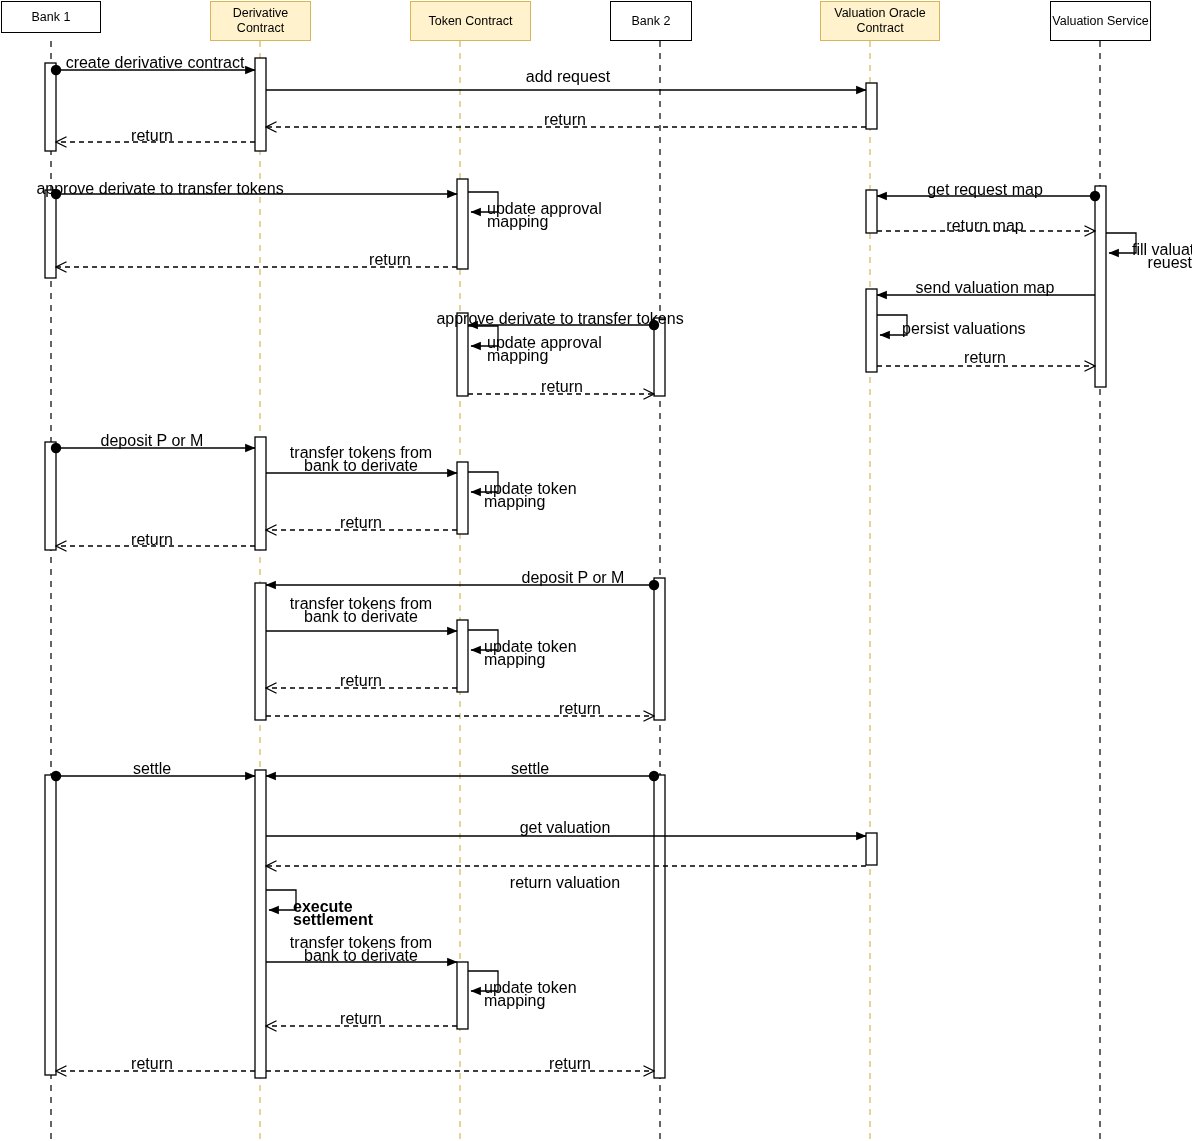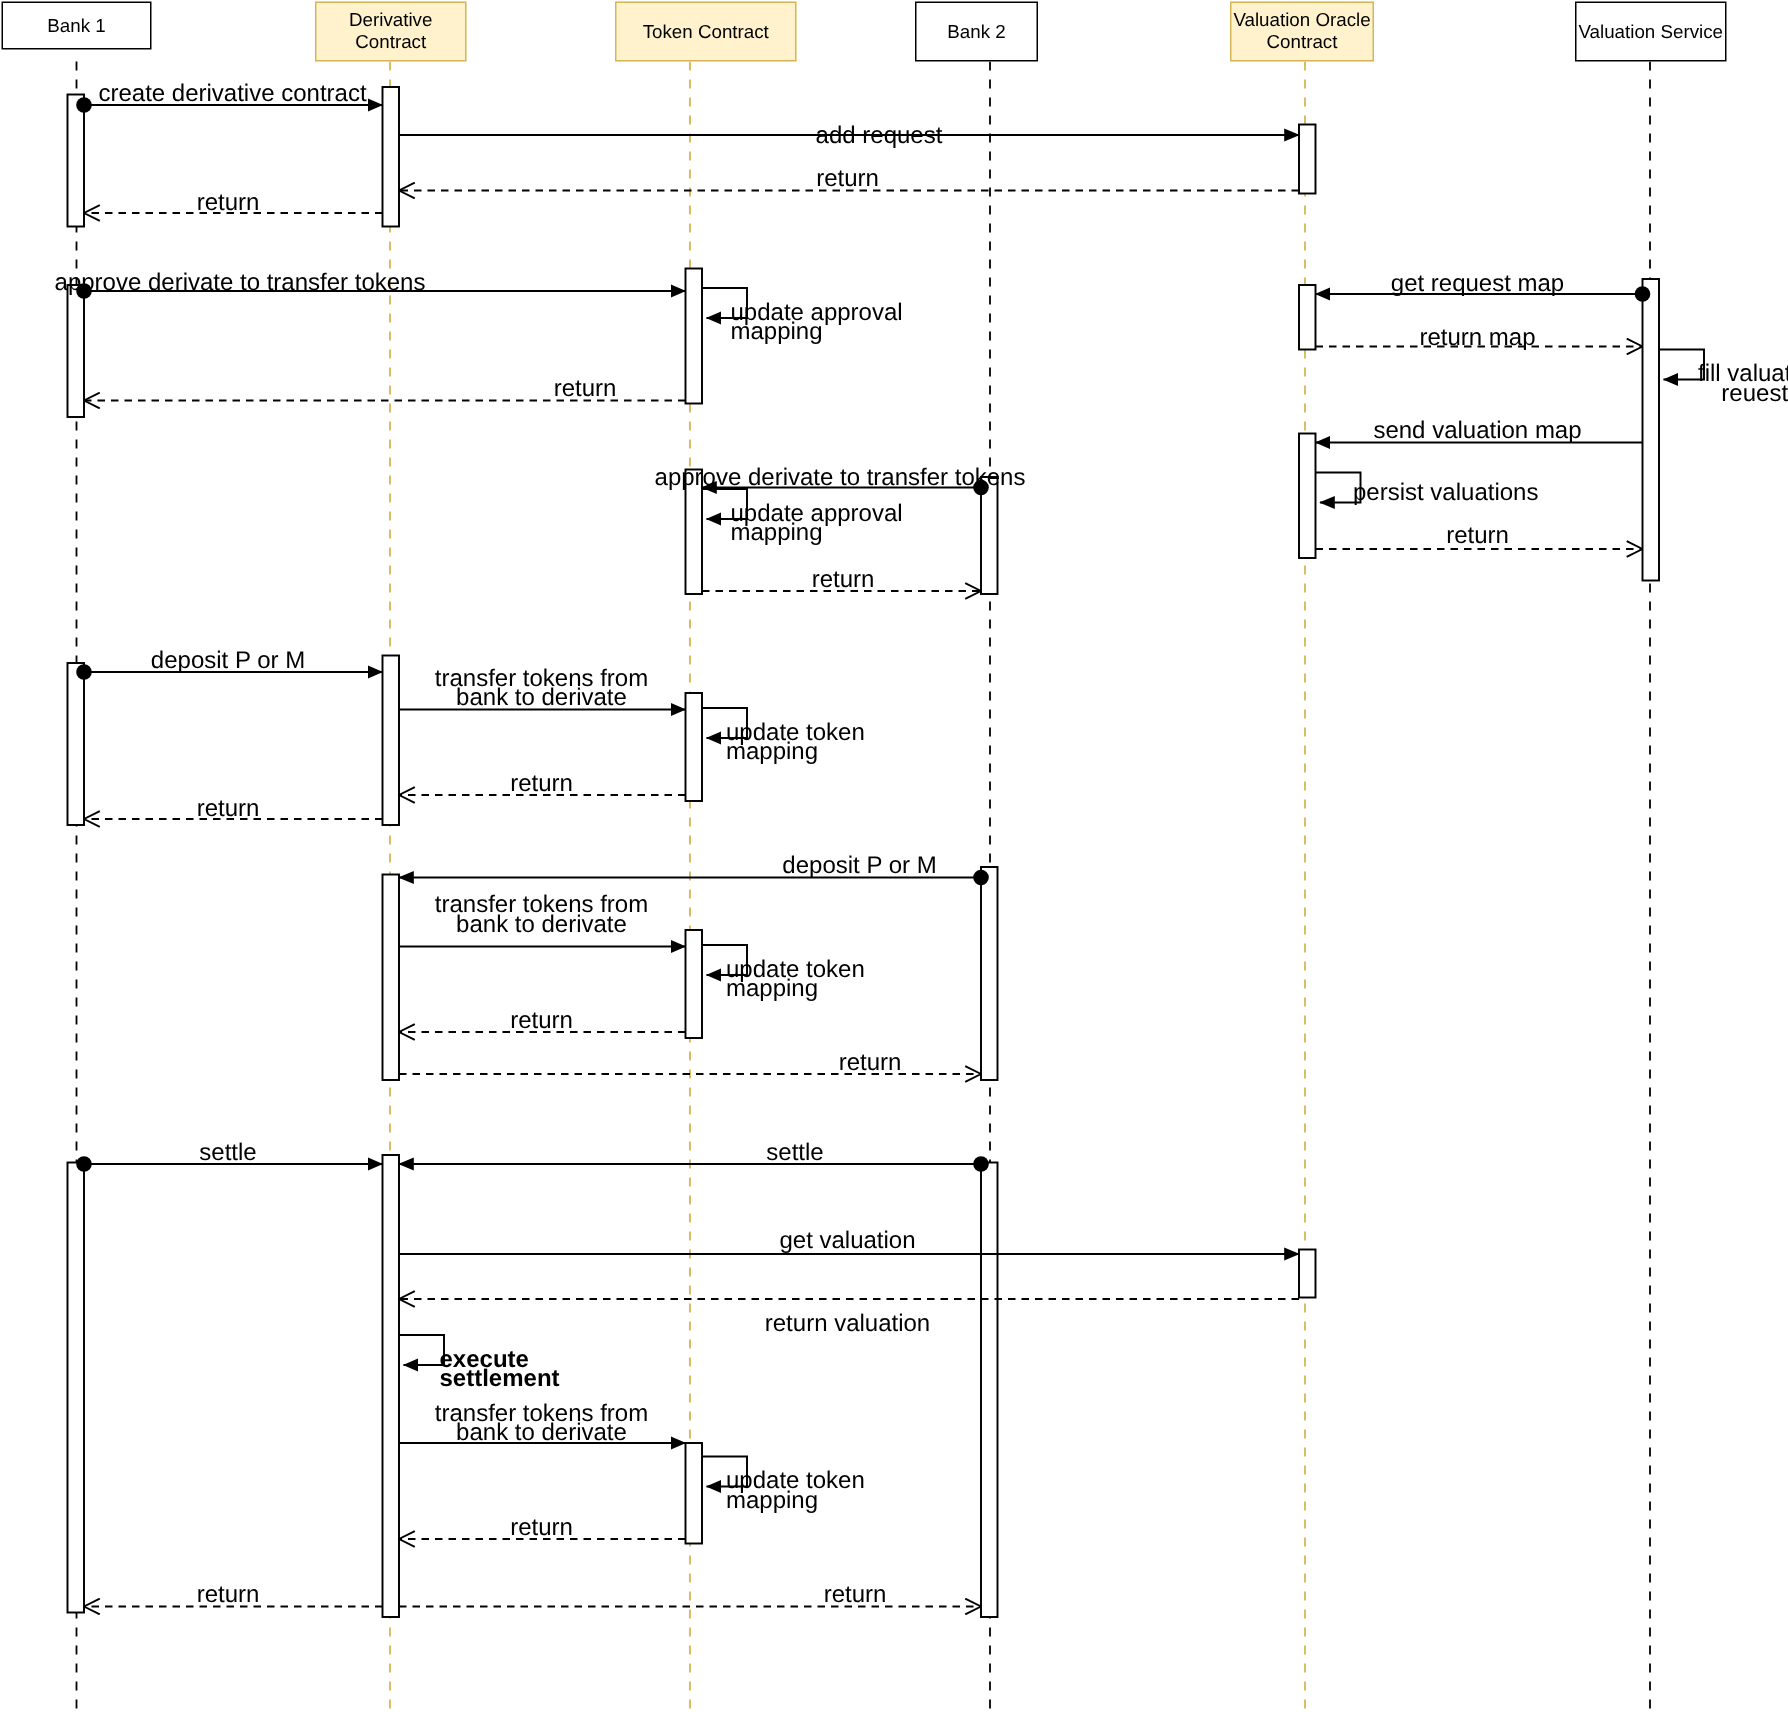--- a/index.html
+++ b/index.html
@@ -104,26 +104,26 @@
         <circle cx="654" cy="585" r="5.2" fill="#000"></circle>
         <circle cx="654" cy="776" r="5.2" fill="#000"></circle>
       </g>
   </svg>
 
   <div id="headers">
       <div class="hdr" style="left: 1px; top: 1px; width: 100px; height: 32px;">Bank 1</div>
       <div class="hdr contract" style="left: 210px; top: 1px; width: 101px; height: 40px;">Derivative<br>Contract</div>
       <div class="hdr contract" style="left: 410px; top: 1px; width: 121px; height: 40px;">Token Contract</div>
       <div class="hdr" style="left: 610px; top: 1px; width: 82px; height: 40px;">Bank 2</div>
-      <div class="hdr contract" style="left: 820px; top: 1px; width: 96px; height: 40px;">Valuation Oracle<br>Contract</div>
+      <div class="hdr contract" style="left: 820px; top: 1px; width: 120px; height: 40px;">Valuation Oracle<br>Contract</div>
       <div class="hdr" style="left: 1050px; top: 1px; width: 101px; height: 40px;">Valuation Service</div>
     </div>
   <div id="labels">
       <div class="msglbl ctr" style="left: 155px; top: 56px;">create derivative contract</div>
-      <div class="msglbl ctr" style="left: 586px; top: 70px; margin-top: 14px;">add request</div>
+      <div class="msglbl ctr" style="left: 568px; top: 70px;">add request</div>
       <div class="msglbl ctr" style="left: 565px; top: 113px;">return</div>
       <div class="msglbl ctr" style="left: 152px; top: 129px;">return</div>
       <div class="msglbl ctr" style="left: 160px; top: 182px;">approve derivate to transfer tokens</div>
       <div class="msglbl" style="left: 487px; top: 202px; text-align: left;">update approval<br>mapping</div>
       <div class="msglbl ctr" style="left: 390px; top: 253px;">return</div>
       <div class="msglbl ctr" style="left: 985px; top: 183px;">get request map</div>
       <div class="msglbl ctr" style="left: 985px; top: 219px;">return map</div>
       <div class="msglbl" style="left: 1132px; top: 243px; text-align: center;">fill valuation<br>reuests</div>
       <div class="msglbl ctr" style="left: 985px; top: 281px;">send valuation map</div>
       <div class="msglbl" style="left: 902px; top: 322px; text-align: left;">persist valuations</div>

